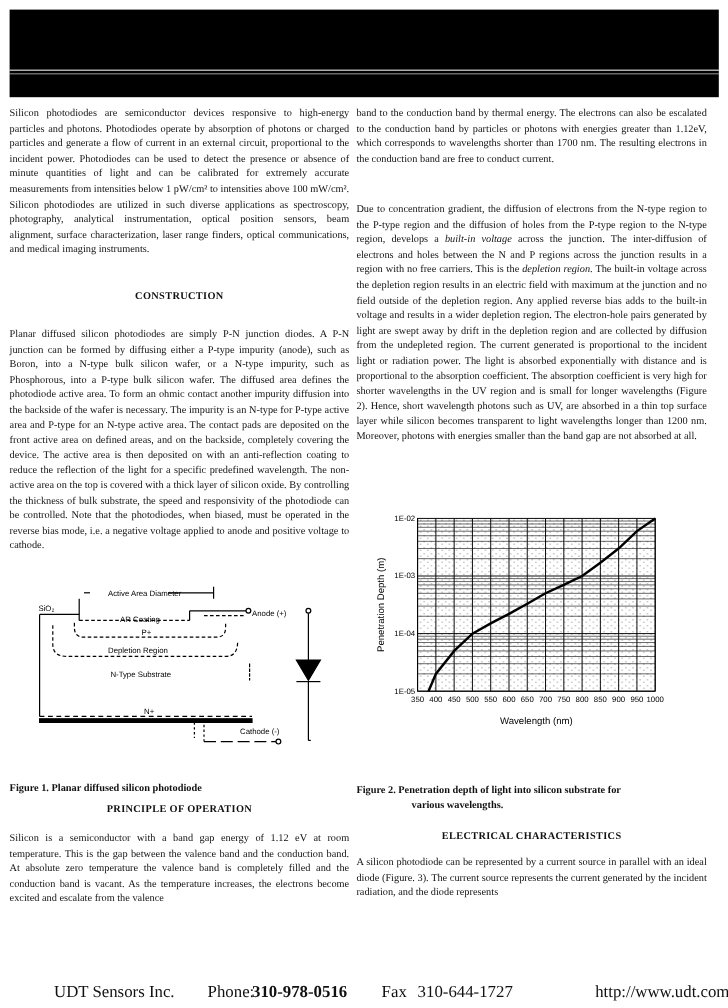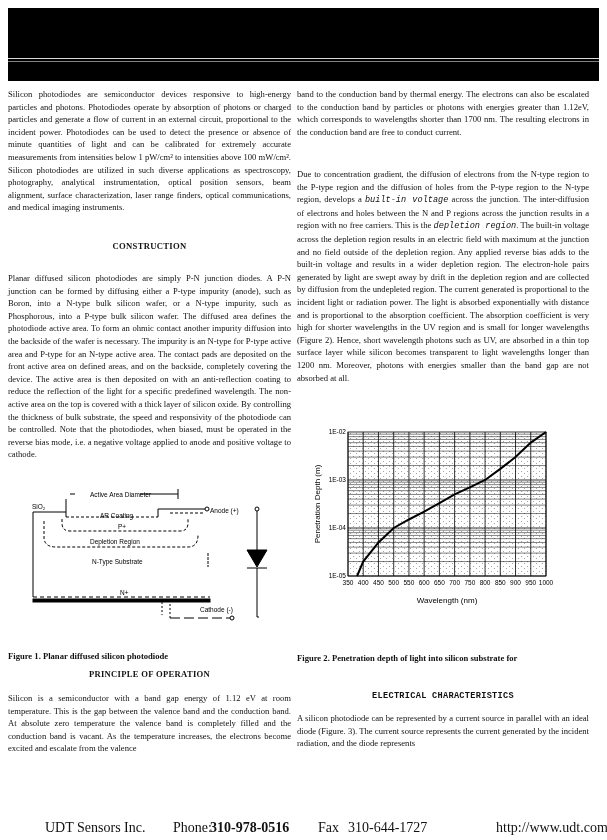--- a/index.html
+++ b/index.html
@@ -8,21 +8,21 @@
   .header-band { position:absolute; left:8px; top:8px; width:505px; height:73px; background:#000; }
   .header-streak { position:absolute; left:8px; width:505px; height:1px; background:#fff; opacity:.85; }
   .col { position:absolute; font-size:8.6px; line-height:12.6px; text-align:justify; }
   .col p { margin:0; }
   .left { left:8px; width:283px; }
   .right { left:297px; width:292px; }
   .h { font-weight:bold; text-align:center; font-size:8.6px; line-height:12.6px; letter-spacing:.3px; position:absolute; }
   .caption { position:absolute; font-weight:bold; font-size:8.6px; line-height:12px;margin-top:20px; }
   .footer { position:absolute; top:820px; font-size:14px; }
   svg text { font-family:"Liberation Sans", "DejaVu Sans", sans-serif; }
-  i { font-style:italic;font-family:Liberation Mono, monospace; }
+  i { font-style:italic; }
 </style>
 </head>
 <body>
 
 <div class="header-band" style="left:8px;width:591px;"></div>
 <div class="header-streak" style="top:58px;left:8px;width:591px;"></div>
 <div class="header-streak" style="top:61px;left:8px;width:591px;opacity:.5;"></div>
 
 <div class="col left" style="top:88px;">
   <p>Silicon photodiodes are semiconductor devices responsive to high-energy particles and photons. Photodiodes operate by absorption of photons or charged particles and generate a flow of current in an external circuit, proportional to the incident power. Photodiodes can be used to detect the presence or absence of minute quantities of light and can be calibrated for extremely accurate measurements from intensities below 1 pW/cm² to intensities above 100 mW/cm². Silicon photodiodes are utilized in such diverse applications as spectroscopy, photography, analytical instrumentation, optical position sensors, beam alignment, surface characterization, laser range finders, optical communications, and medical imaging instruments.</p>
@@ -191,23 +191,24 @@
       <text x="205.53846153846155" y="160" text-anchor="middle">900</text>
       <text x="220.76923076923077" y="160" text-anchor="middle">950</text>
       <text x="236" y="160" text-anchor="middle">1000</text>
     </g>
   <text x="137" y="178" font-size="8" text-anchor="middle">Wavelength (nm)</text>
   <text x="10" y="79" font-size="8" text-anchor="middle" transform="rotate(-90 10 79)">Penetration Depth (m)</text>
 </svg>
 
 <div class="caption" style="left:297px;top:632px;">
   <div>Figure 2.  Penetration depth of light into silicon substrate for</div>
-</div>
-
-<div class="h" style="left:297px;width:292px;top:690px;font-family:Liberation Mono, monospace;">ELECTRICAL CHARACTERISTICS</div>
+  <div style="padding-left:46px;">various wavelengths.</div>
+</div>
+
+<div class="h" style="left:297px;width:292px;top:690px;">ELECTRICAL CHARACTERISTICS</div>
 
 <div class="col right" style="top:712px;">
   <p>A silicon photodiode can be represented by a current source in parallel with an ideal diode (Figure. 3). The current source represents the current generated by the incident radiation, and the diode represents</p>
 </div>
 
 <div class="footer" style="left:45px;">UDT Sensors Inc.</div>
 <div class="footer" style="left:173px;">Phone:</div>
 <div class="footer" style="left:210px;font-weight:bold;">310-978-0516</div>
 <div class="footer" style="left:318px;">Fax</div>
 <div class="footer" style="left:348px;">310-644-1727</div>

